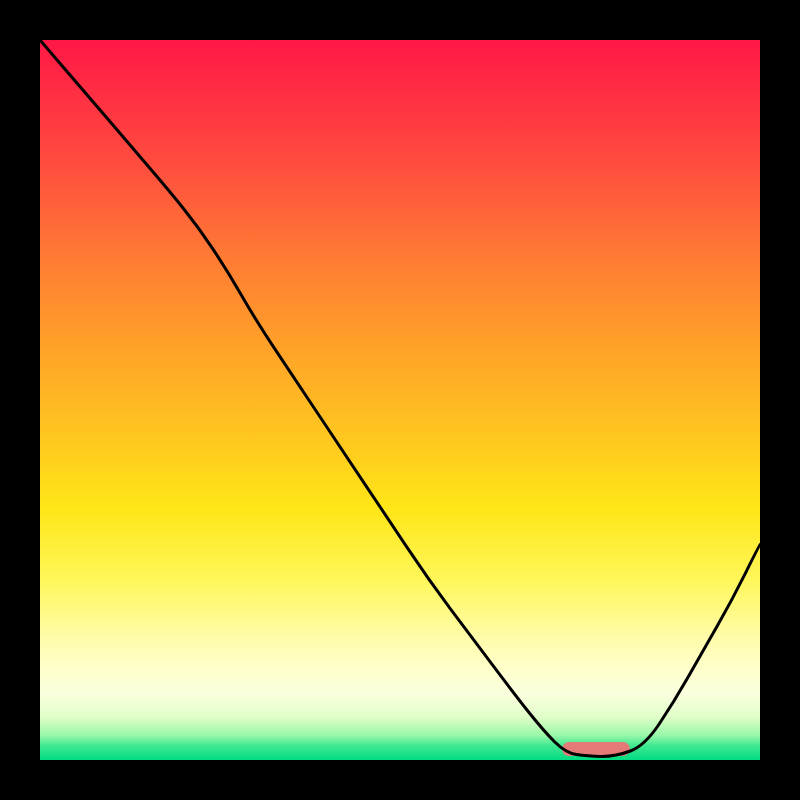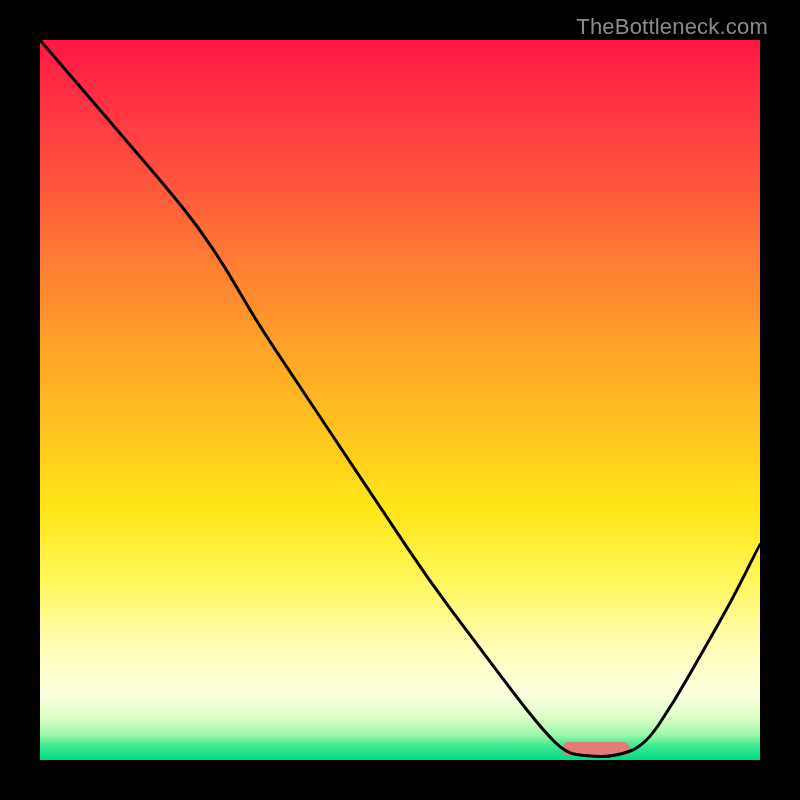--- a/index.html
+++ b/index.html
@@ -65,21 +65,20 @@
     letter-spacing: 0.2px;
     font-weight: 500;
     user-select: none;
   }
 </style>
 </head>
 <body>
 
 <div class="frame">
 
-  <div class="watermark">TheBottleneck.com</div>
 
   <div class="plot">
     <div class="gradient"></div>
 
     <div class="marker" id="optimal-marker" style="left: 522px; width: 68.4px; bottom: 4px;"></div>
 
     <svg class="curve" viewBox="0 0 720 720" preserveAspectRatio="none">
       <path id="curve-path" d="M 0.0 0.0 Q 0.0 0.0 21.6 25.2 Q 43.2 50.4 64.8 75.6 Q 86.4 100.8 108.0 126.0 Q 129.6 151.2 144.0 169.2 Q 158.4 187.2 172.8 208.8 Q 187.2 230.4 201.6 255.6 Q 216.0 280.8 237.6 313.2 Q 259.2 345.6 280.8 378.0 Q 302.4 410.4 324.0 442.8 Q 345.6 475.2 367.2 507.6 Q 388.8 540.0 410.4 568.8 Q 432.0 597.6 453.6 626.4 Q 475.2 655.2 489.6 673.2 Q 504.0 691.2 514.8 702.0 Q 525.6 712.8 536.4 714.6 Q 547.2 716.4 561.6 716.4 Q 576.0 716.4 590.4 711.0 Q 604.8 705.6 619.2 684.0 Q 633.6 662.4 648.0 637.2 Q 662.4 612.0 676.8 586.8 Q 691.2 561.6 705.6 532.8 T 720.0 504.0" fill="none" stroke="#000" stroke-width="3" stroke-linejoin="round" stroke-linecap="round"></path>
     </svg>
   </div>

